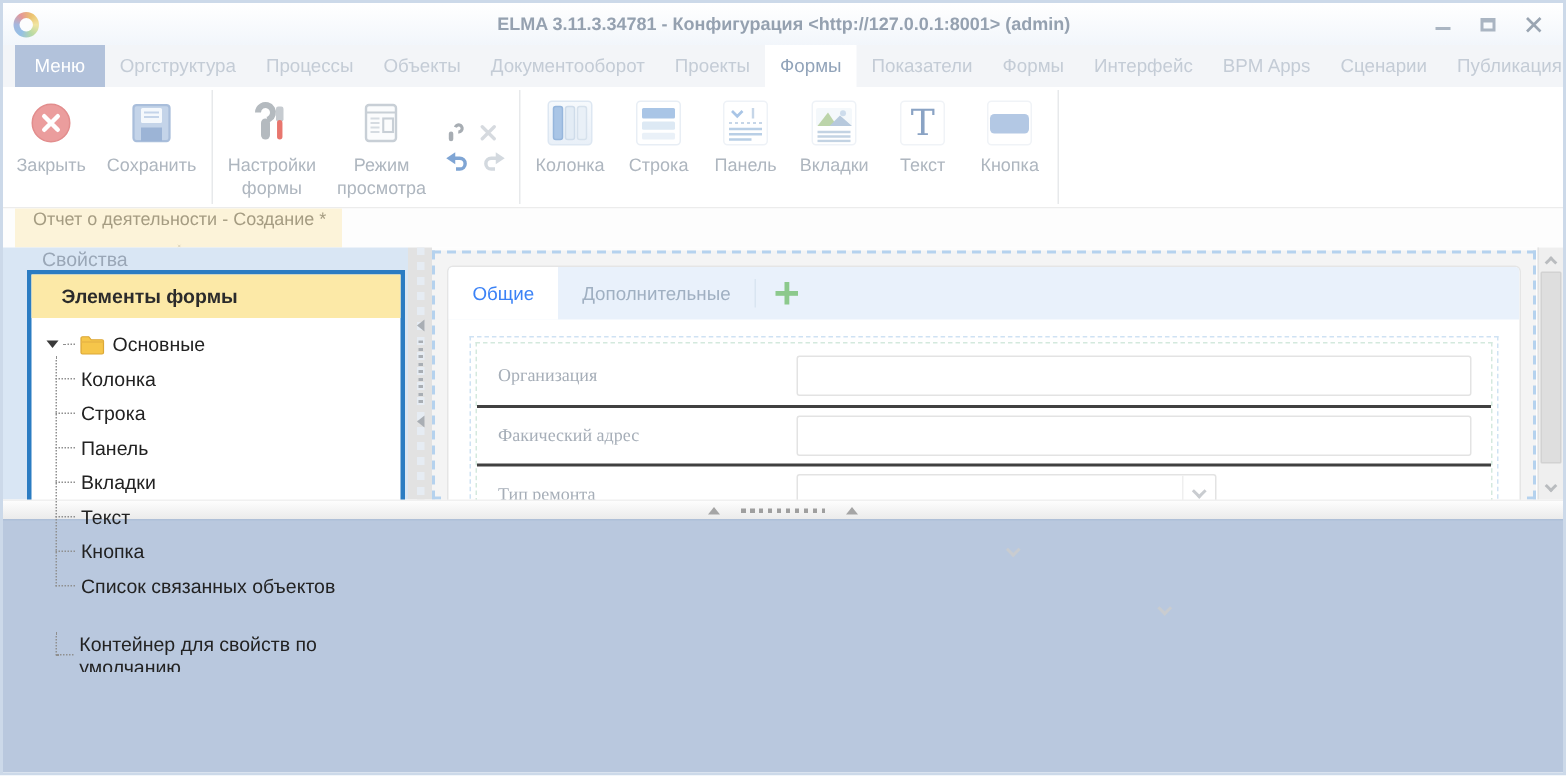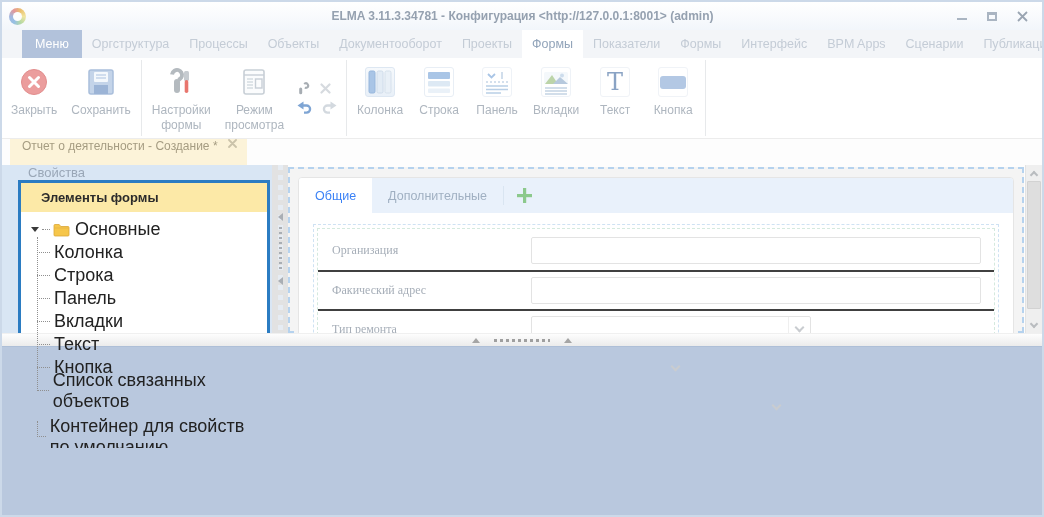--- a/index.html
+++ b/index.html
@@ -12,49 +12,49 @@
           background:conic-gradient(from 210deg,#7eb3e0,#8fa7d8,#e07f7f,#e8b44c,#f0e08a,#a8d38f,#7eb3e0); position:relative; opacity:.8; }
   .logo::after { content:""; position:absolute; inset:4px; border-radius:50%; background:#fdfefe; }
   .title-text { position:absolute; left:1px; right:0; text-align:center; font-size:12px; font-weight:bold; color:#95a1b0; }
   .win-controls { margin-left:auto; display:flex; align-items:center; gap:14px; padding-right:12px; z-index:1; }
   .wc { width:16px; height:14px; display:flex; align-items:center; justify-content:center; cursor:default; }
   .wc-min { width:10px; height:0; border-top:2px solid #aab5c2; align-self:flex-end; margin-bottom:3px; }
   .wc-max { width:10px; height:9px; border:2px solid #aab5c2; border-top-width:3px; }
   .wc-close svg { display:block; }
 
   
-  .ribbon-tabs { height:28px; flex:0 0 28px; background:#f3f5f8; display:flex; align-items:stretch; font-size:12.5px; color:#c4ccd6; position:relative;padding-left:12px; }
+  .ribbon-tabs { height:28px; flex:0 0 28px; background:#f3f5f8; display:flex; align-items:stretch; font-size:12.5px; color:#c4ccd6; position:relative; }
   .rtab { padding:0 10px; display:flex; align-items:center; white-space:nowrap; }
   .rtab.menu { background:#b2c2db; color:#ffffff; margin-left:8px; padding:0 13px; }
   .rtab.active { background:#ffffff; color:#92a4ba; }
 
   
   .ribbon { height:81px; flex:0 0 81px; background:#fff; border-bottom:1px solid #ececec; display:flex; align-items:stretch; padding-left:2px; }
   .rbtn { display:flex; flex-direction:column; align-items:center; padding:6px 7px 2px; min-width:58px; }
   .rbtn .ric { height:36px; display:flex; align-items:center; justify-content:center; }
   .rbtn .rlabel { font-size:12px; color:#aeb6bf; text-align:center; line-height:1.25; margin-top:3px; white-space:pre-line; }
   .rsep { width:1px; background:#e7e9eb; margin:2px 3px; }
   .mini-cluster { display:flex; flex-direction:column; justify-content:center; gap:6px; padding:0 6px; }
   .mini-row { display:flex; gap:10px; align-items:center; }
   .icon-box30 { width:30px; height:30px; border:1px solid #dde7f2; border-radius:3px; background:linear-gradient(#f6f9fc,#e9f0f8); display:flex; align-items:center; justify-content:center; }
   .tletter { font-family:"DejaVu Serif", serif; font-size:24px; color:#8aa3c4; line-height:1; }
   .btn-shape { width:26px; height:13px; background:#b3c8e4; border-radius:3px; }
 
   
   .doctab-bar { height:26px; flex:0 0 26px; background:#fdfdfd; display:flex; align-items:flex-end; }
-  .doctab { margin-left:8px; height:26px; background:#fcf3d9; display:flex; align-items:flex-start; gap:10px; padding:0 10px 0 12px; font-size:12px; color:#a59c82; }
+  .doctab { margin-left:8px; height:26px; background:#fcf3d9; display:flex; align-items:center; gap:10px; padding:0 10px 0 12px; font-size:12px; color:#a59c82;flex-direction:column; }
 
   
   .content { flex:1; display:flex; min-height:0; }
 
   .sidebar { width:270px; flex:0 0 270px; background:#d9e6f4; display:flex; flex-direction:column; }
   .props-label { height:30px; display:flex; align-items:center; padding-left:26px; font-size:13px; color:#9aa7b7; }
   .tree-panel { margin-left:16px; width:252px; height:276px; background:#fff; border:3px solid #2b7cc2; display:flex; flex-direction:column; }
   .tree-head { background:#fce9a7; padding:7px 0 7px 20px; font-size:13px; font-weight:bold; color:#2b2b2b; }
-  .tree-body { flex:1; padding:6px 4px 0 8px; font-size:18px; color:#222; overflow:hidden; }
+  .tree-body { flex:1; padding:6px 4px 0 8px; font-size:13px; color:#222; overflow:hidden; }
   .tnode { display:flex; align-items:center; height:23px; }
   .tri { width:0; height:0; border-left:4px solid transparent; border-right:4px solid transparent; border-top:5px solid #3a3a3a; margin:0 3px 0 2px; }
   .tdots { width:8px; border-top:1px dotted #8f8f8f; margin-right:3px; }
   .tchildren { position:relative; margin-left:8px; }
   .tchildren::before { content:""; position:absolute; left:0; top:-4px; bottom:11px; border-left:1px dotted #8f8f8f; }
   .tchild { display:flex; align-items:center; height:23px; }
   .tconn { width:13px; border-top:1px dotted #8f8f8f; margin-right:4px; }
   .folder-svg { margin-right:5px; flex:0 0 auto; }
 
   .vsplit { width:16px; flex:0 0 16px; background:#e2e2e2; display:flex; flex-direction:column; align-items:center; justify-content:center; gap:6px;

